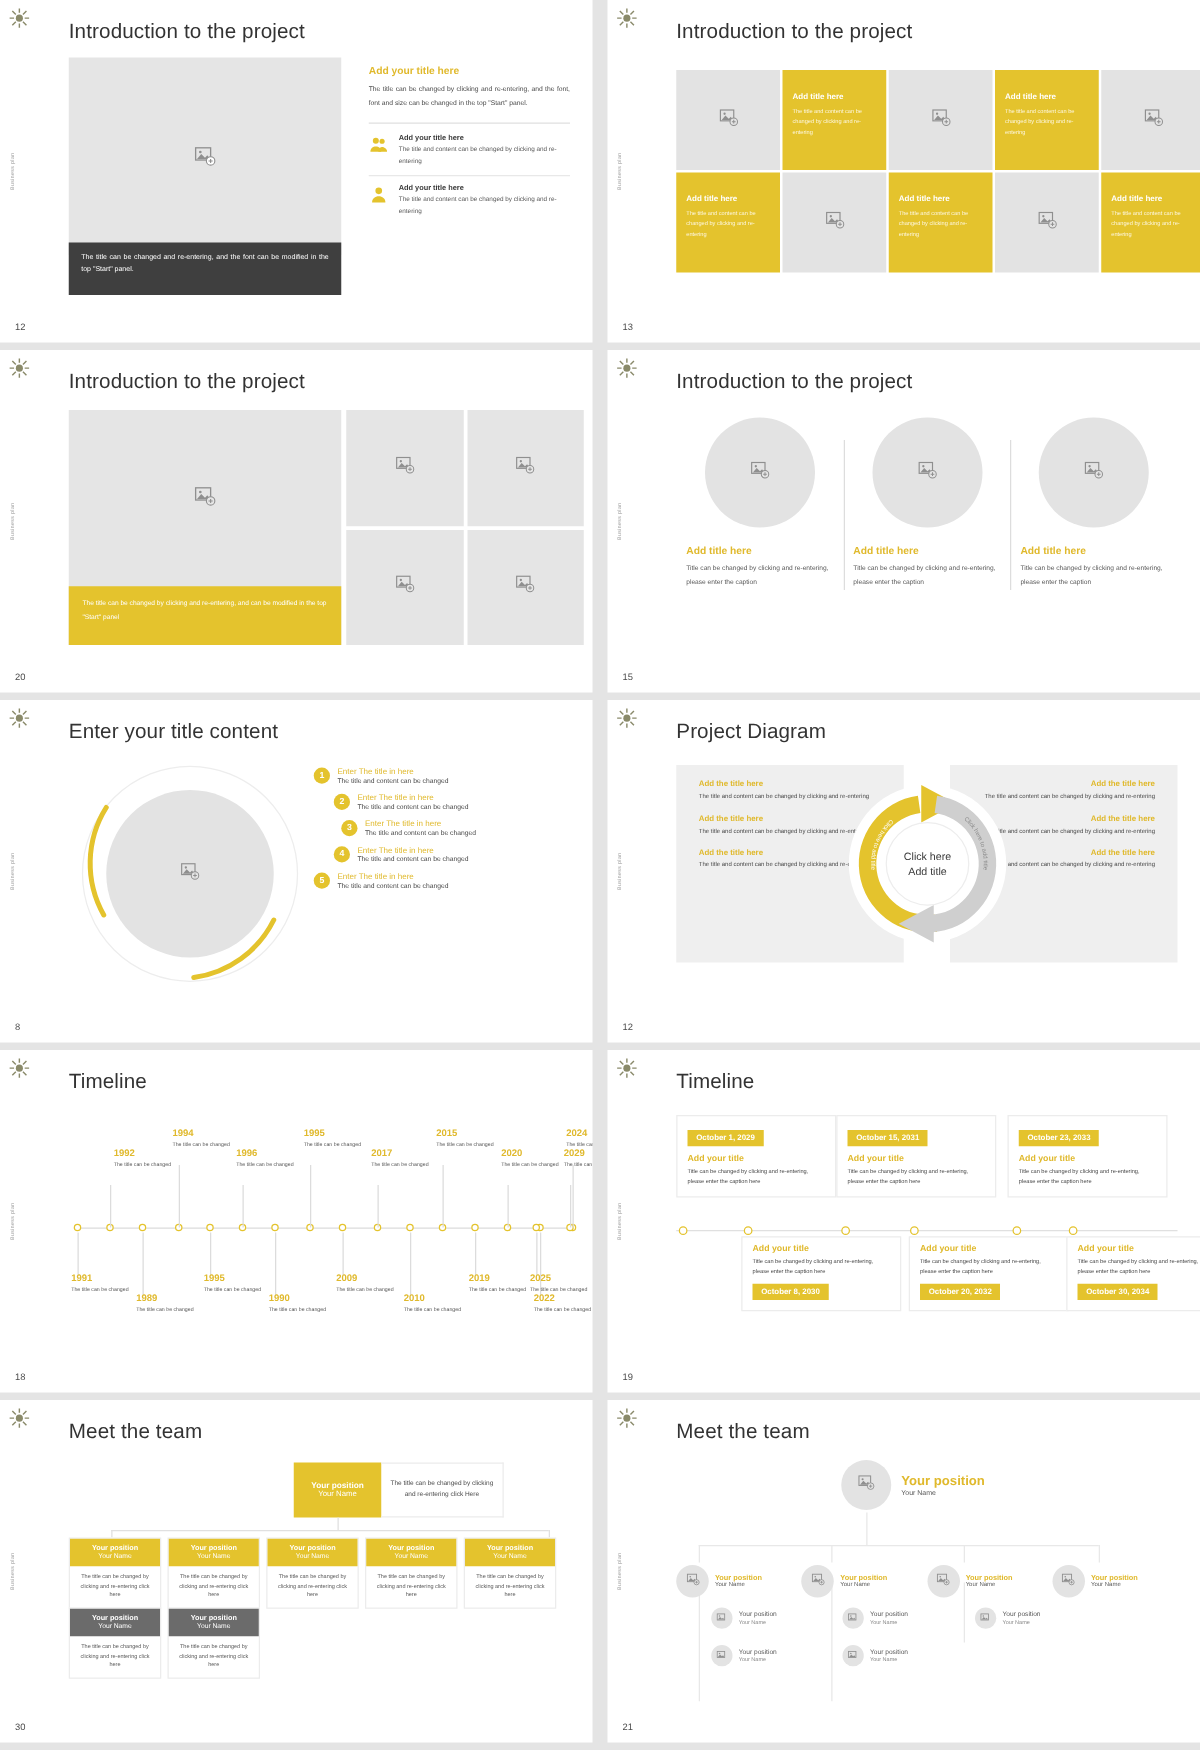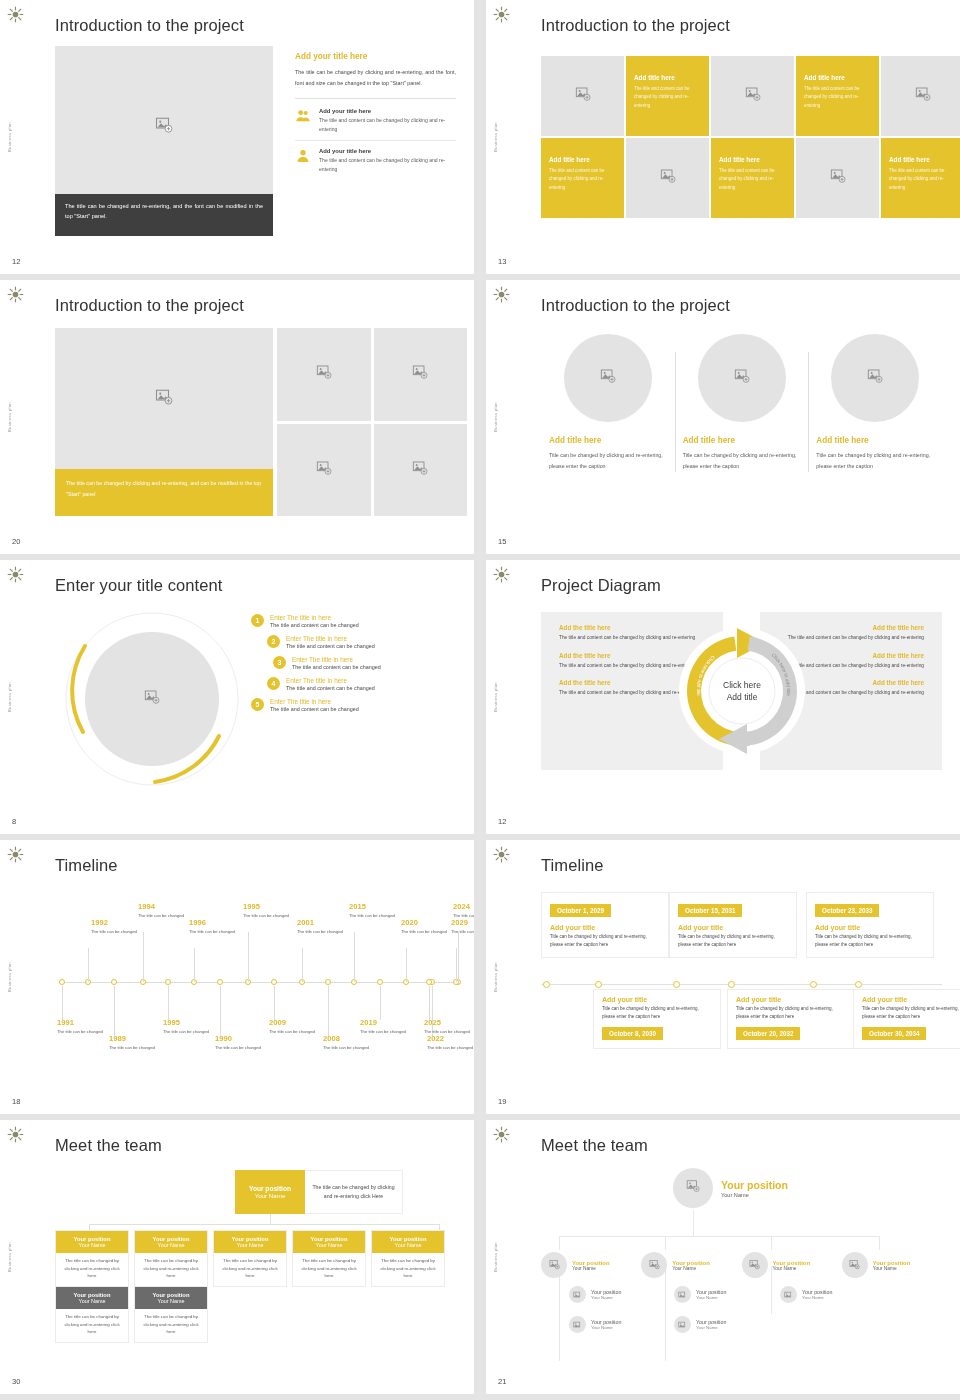--- a/index.html
+++ b/index.html
@@ -759,35 +759,35 @@
               <div class="s18-y">1995</div>
               <div class="s18-d">The title can be changed</div>
             </div>
             <div class="s18-lead" style="left: 219px; top: 100px; height: 34px;"></div>
             <div class="s18-lab" style="left: 214px; top: 132px;">
               <div class="s18-y">2009</div>
               <div class="s18-d">The title can be changed</div>
             </div>
             <div class="s18-lead" style="left: 247px; top: 62px; height: 34px;"></div>
             <div class="s18-lab" style="left: 242px; top: 32px;">
-              <div class="s18-y">2001</div>
+              <div class="s18-y">2017</div>
               <div class="s18-d">The title can be changed</div>
             </div>
             <div class="s18-lead" style="left: 273px; top: 100px; height: 50px;"></div>
             <div class="s18-lab" style="left: 268px; top: 148px;">
-              <div class="s18-y">2008</div>
+              <div class="s18-y">2010</div>
               <div class="s18-d">The title can be changed</div>
             </div>
             <div class="s18-lead" style="left: 299px; top: 46px; height: 50px;"></div>
             <div class="s18-lab" style="left: 294px; top: 16px;">
               <div class="s18-y">2015</div>
               <div class="s18-d">The title can be changed</div>
             </div>
             <div class="s18-lead" style="left: 325px; top: 100px; height: 34px;"></div>
-            <div class="s18-lab" style="left: 305px; top: 132px;">
+            <div class="s18-lab" style="left: 320px; top: 132px;">
               <div class="s18-y">2019</div>
               <div class="s18-d">The title can be changed</div>
             </div>
             <div class="s18-lead" style="left: 351px; top: 62px; height: 34px;"></div>
             <div class="s18-lab" style="left: 346px; top: 32px;">
               <div class="s18-y">2020</div>
               <div class="s18-d">The title can be changed</div>
             </div>
             <div class="s18-lead" style="left: 377px; top: 100px; height: 50px;"></div>
             <div class="s18-lab" style="left: 372px; top: 148px;">

